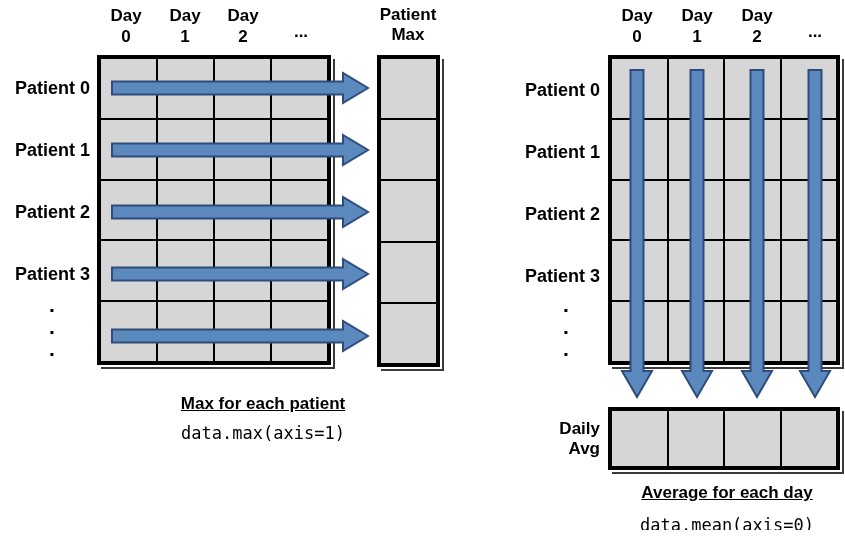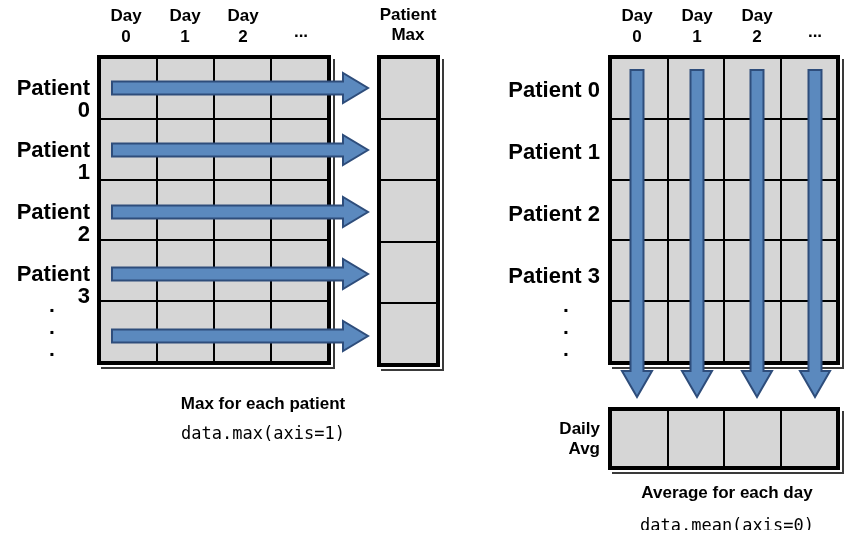--- a/index.html
+++ b/index.html
@@ -32,34 +32,35 @@
     width: 60px;
     font-weight: bold;
     font-size: 17px;
     line-height: 21px;
     text-align: center;
   }
   .hdr2 { position: absolute; width: 84px; font-weight: bold; font-size: 17px; line-height: 20px; text-align: center; }
   .rowlab {
     position: absolute;
     height: 22px; line-height: 22px;
-    font-weight: bold; font-size: 22px;
+    font-weight: bold; font-size: 18px;
     text-align: right;
   }
   .vdots {
     position: absolute;
     width: 24px;
     display: flex; flex-direction: column; align-items: center;
     font-weight: bold; font-size: 21px; line-height: 22px;
   }
   .caption {
     position: absolute;
     width: 310px;
     font-weight: bold; font-size: 17px;
     text-align: center;
+    text-decoration: underline;
   }
   .code {
     position: absolute;
     width: 310px;
     font-family: "DejaVu Sans Mono", monospace;
     font-weight: normal; font-size: 17px;
     text-align: center;
   }
   svg.arrow { position: absolute; overflow: visible; }
   .apoly {

